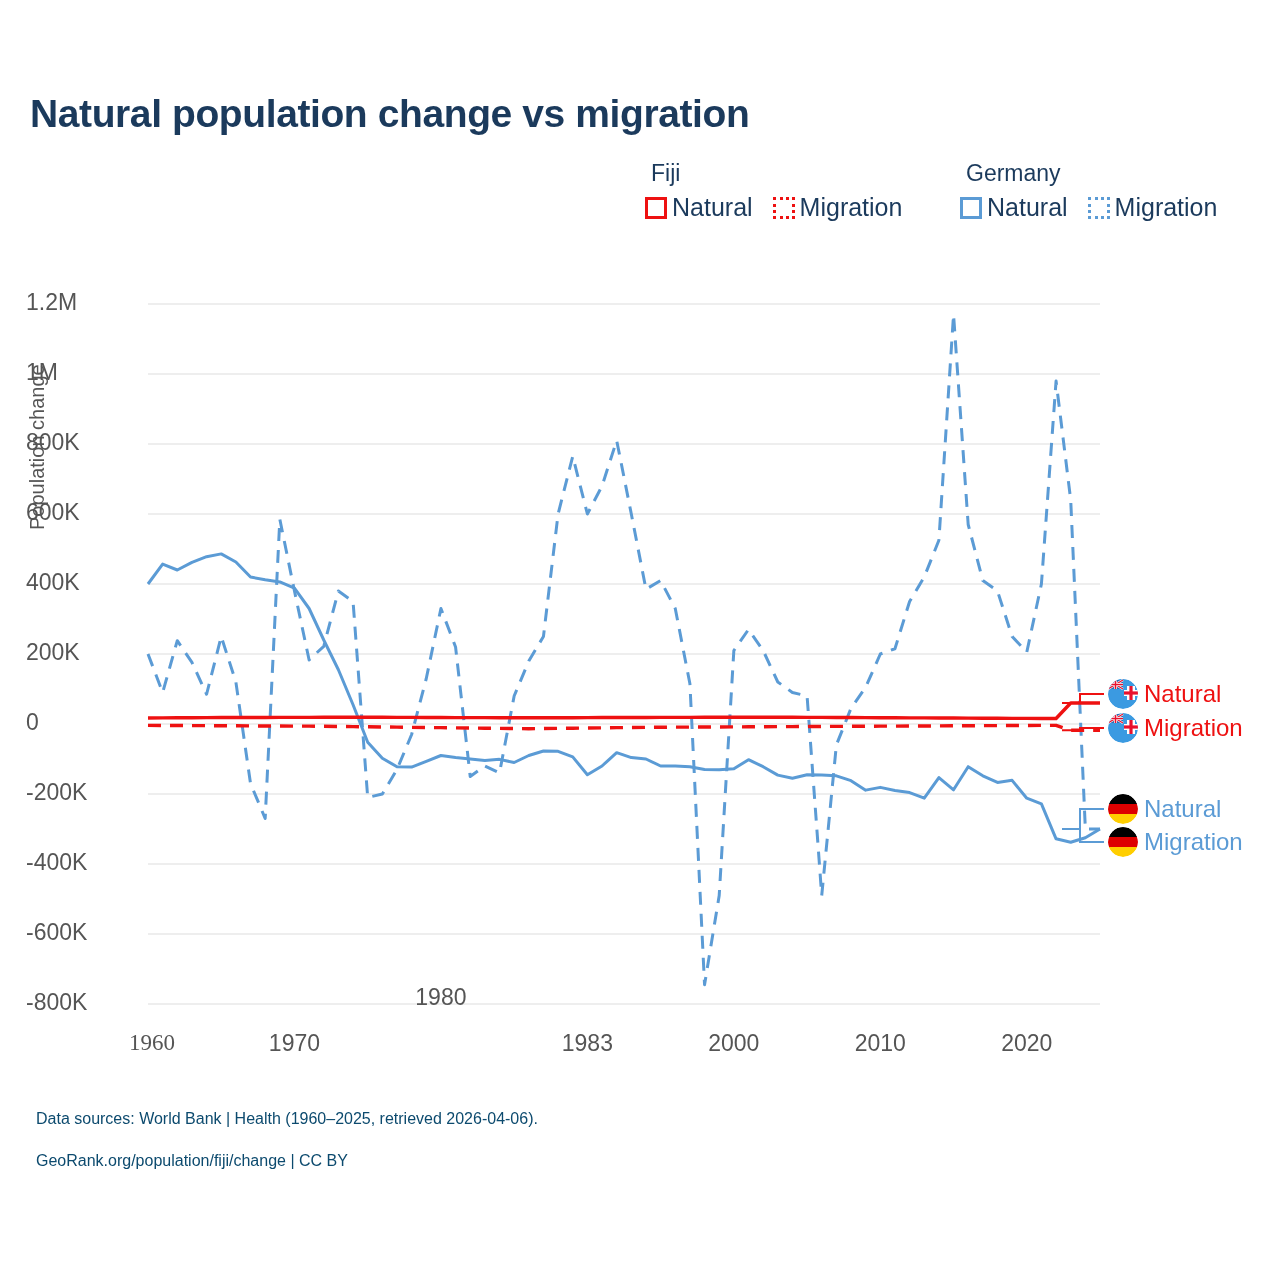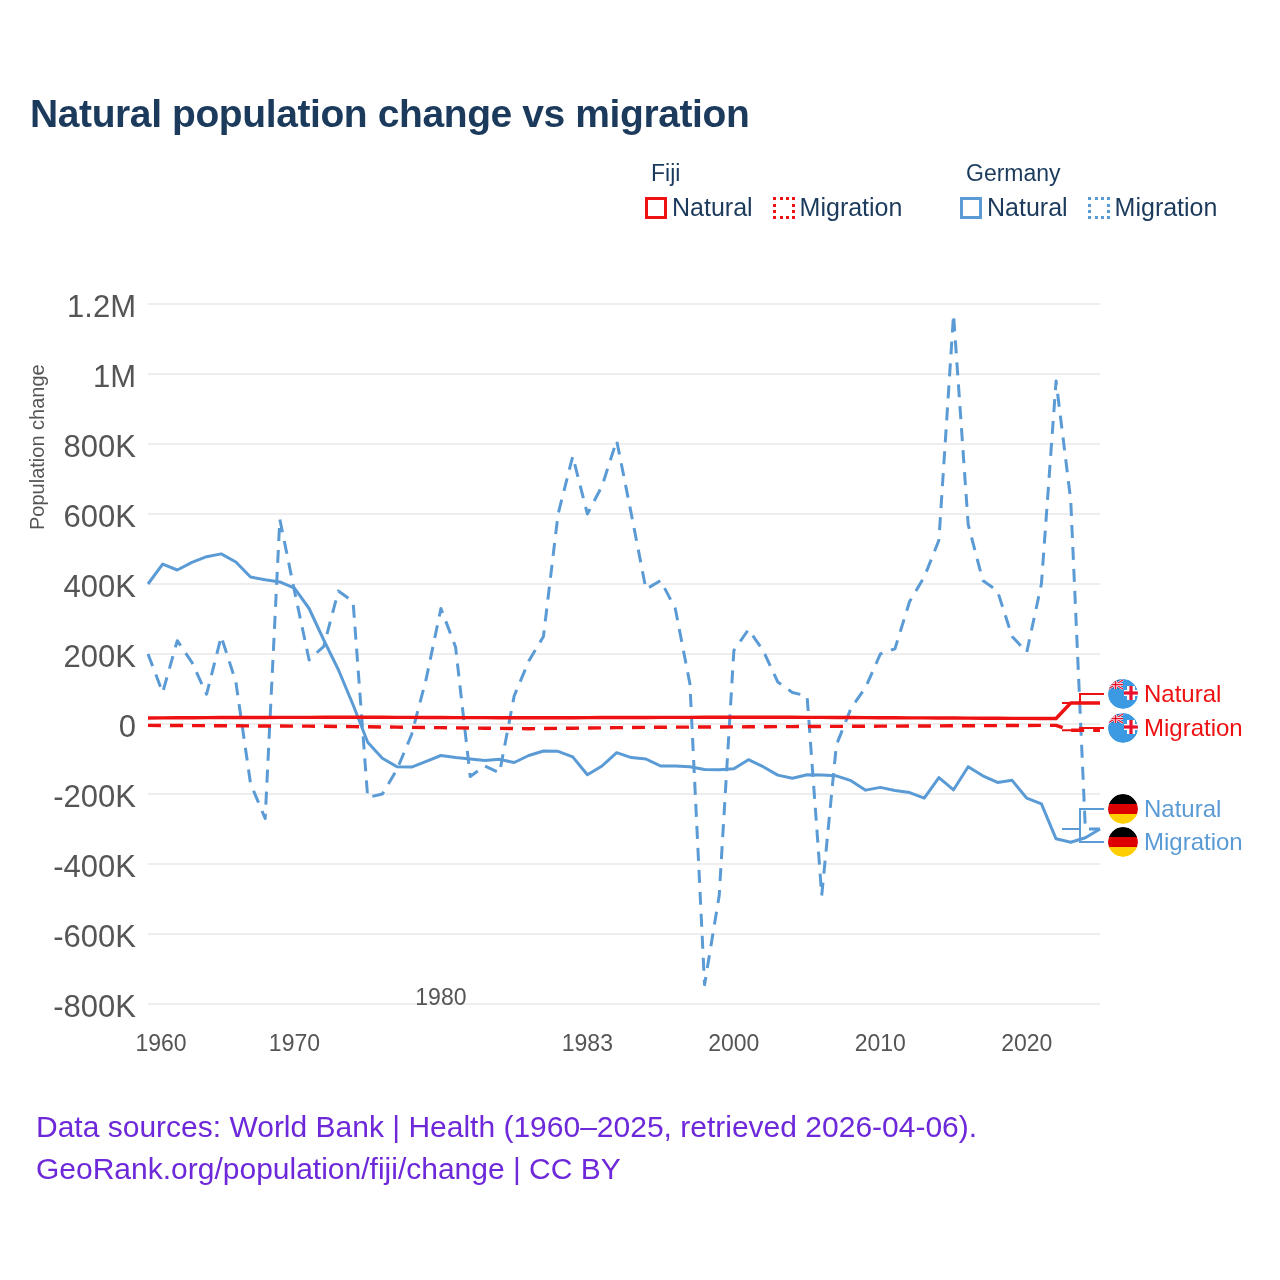--- a/index.html
+++ b/index.html
@@ -38,37 +38,37 @@
   .plot-wrap{position:absolute;left:0;top:0;width:1280px;height:1280px;}
   svg.chart{position:absolute;left:0;top:0;}
 
   .ylabel{
     position:absolute;left:26px;top:530px;
     font-size:20px;color:#555;
     transform:rotate(-90deg);transform-origin:left top;
     white-space:nowrap;
   }
   .ytick{
-    position:absolute;text-align:right;width:110px;
-    font-size:31px;color:#555;white-space:nowrap;
+    position:absolute;width:110px;
+    font-size:23px;color:#555;white-space:nowrap;
   }
   .xtick{
     position:absolute;text-align:center;width:100px;
     font-size:23px;color:#555;white-space:nowrap;
   }
 
   
   .endlabel{position:absolute;display:flex;align-items:center;gap:6px;white-space:nowrap;}
   .endlabel .txt{font-size:24px;}
   .endlabel.red .txt{color:#ee1111;}
   .endlabel.blue .txt{color:#5b9bd5;}
   .flag{width:30px;height:30px;border-radius:50%;overflow:hidden;position:relative;flex:0 0 auto;}
 
   
-  .footer{position:absolute;left:36px;font-size:30px;color:#6d28d9;white-space:nowrap;}
+  .footer{position:absolute;left:36px;font-size:16px;color:#0c4a6e;white-space:nowrap;}
   .footer.l1{top:1110px;}
   .footer.l2{top:1152px;}
 </style>
 </head>
 <body>
 
 <div id="root">
 
   <div class="title">Natural population change vs migration</div>
 
@@ -135,21 +135,21 @@
         <div class="ytick" style="left: 26px; top: 499px;">600K</div>
         <div class="ytick" style="left: 26px; top: 569px;">400K</div>
         <div class="ytick" style="left: 26px; top: 639px;">200K</div>
         <div class="ytick" style="left: 26px; top: 709px;">0</div>
         <div class="ytick" style="left: 26px; top: 779px;">-200K</div>
         <div class="ytick" style="left: 26px; top: 849px;">-400K</div>
         <div class="ytick" style="left: 26px; top: 919px;">-600K</div>
         <div class="ytick" style="left: 26px; top: 989px;">-800K</div>
       </div>
     <div id="xtick-host">
-        <div class="xtick" style="left: 111px; top: 1030px;">1960</div>
+        <div class="xtick" style="left: 102px; top: 1030px; font-family: Liberation Serif, serif;">1960</div>
         <div class="xtick" style="left: 244.462px; top: 1030px;">1970</div>
         <div class="xtick" style="left: 390.923px; top: 984px;">1980</div>
         <div class="xtick" style="left: 537.385px; top: 1030px;">1983</div>
         <div class="xtick" style="left: 683.846px; top: 1030px;">2000</div>
         <div class="xtick" style="left: 830.308px; top: 1030px;">2010</div>
         <div class="xtick" style="left: 976.769px; top: 1030px;">2020</div>
       </div>
   </div>
 
   <div class="endlabel red" id="end-0" style="left:1108px;top:679px;">

